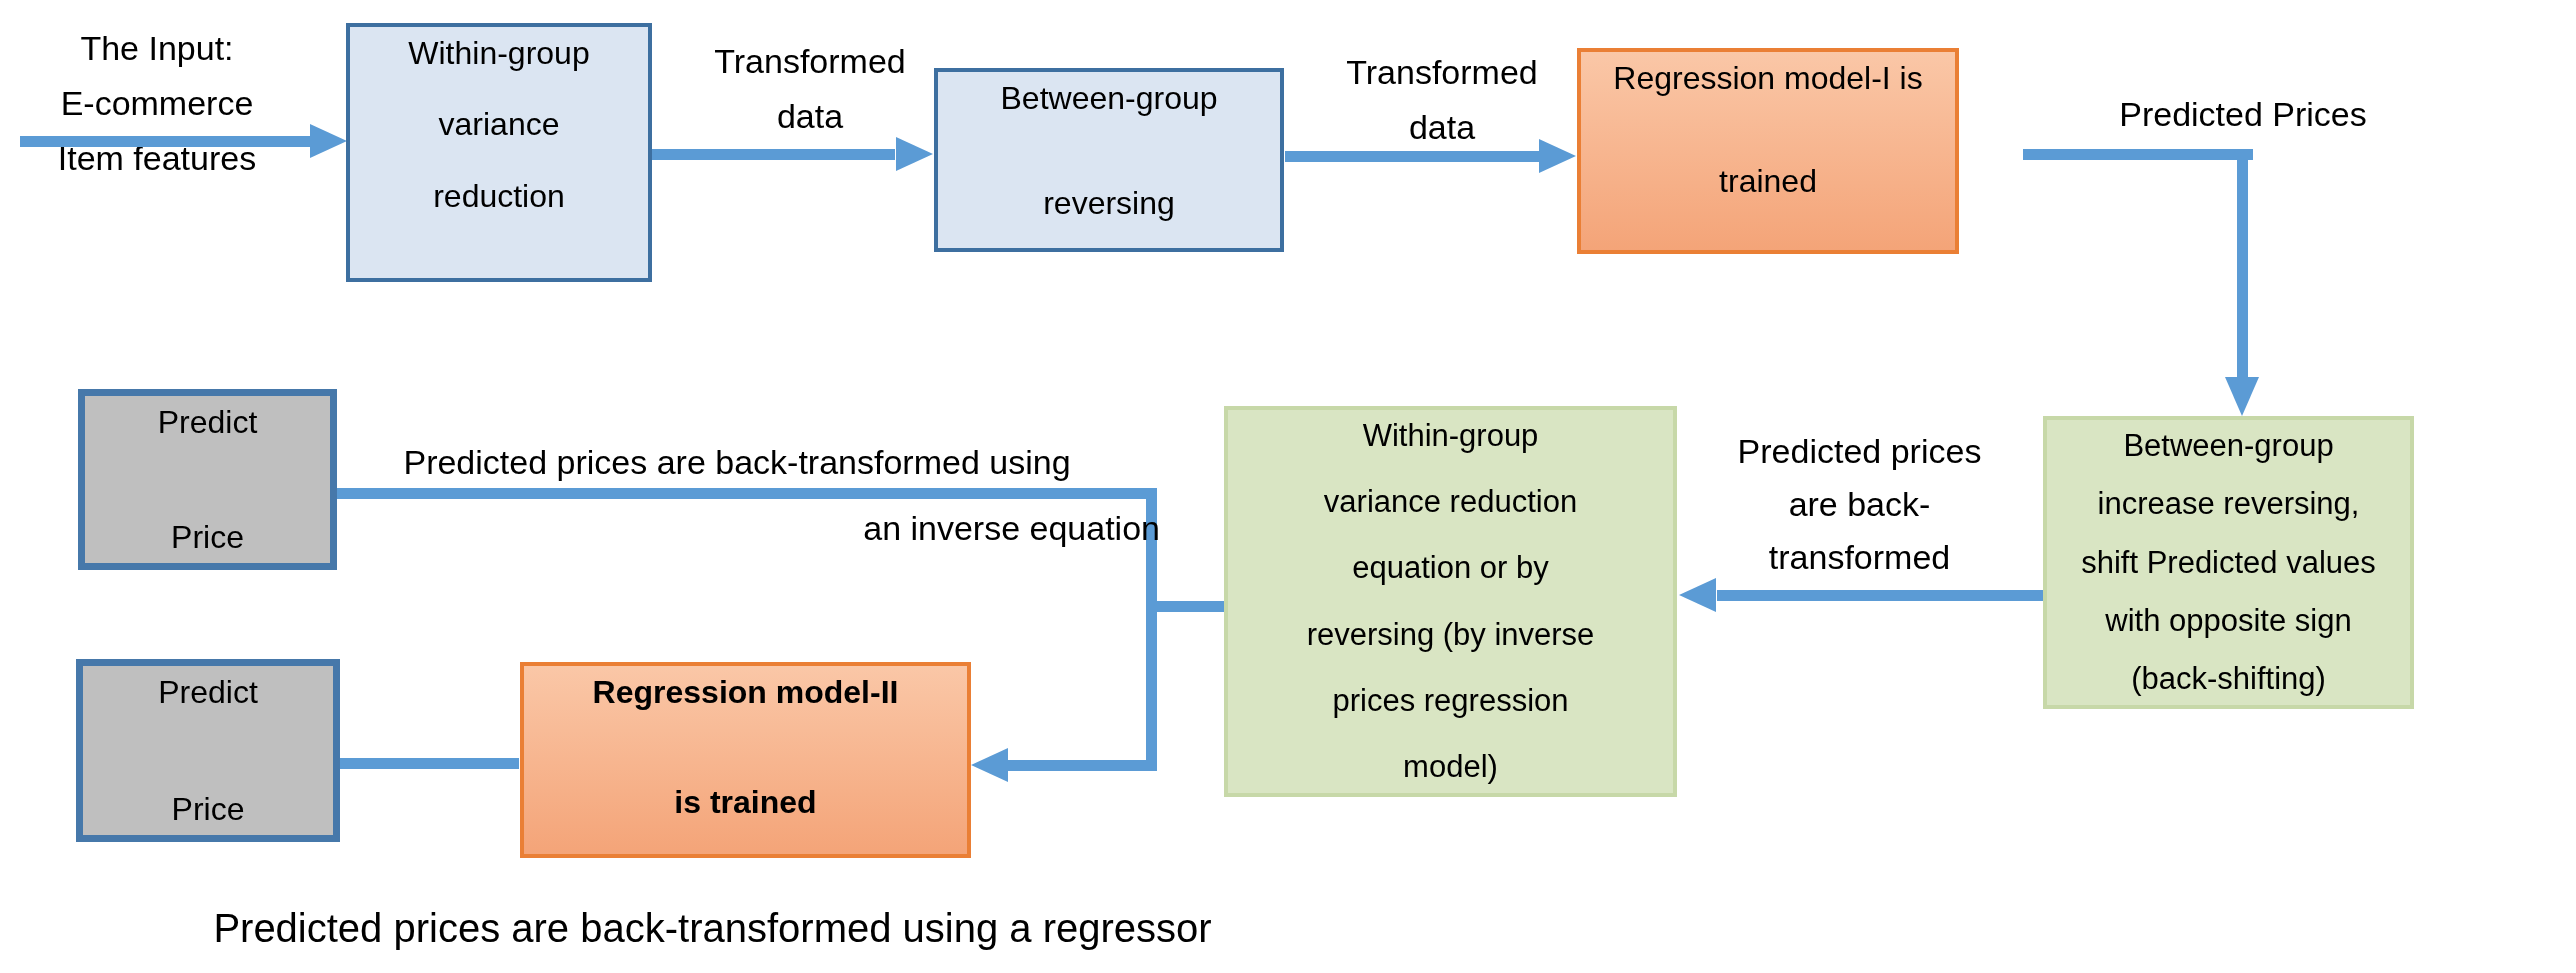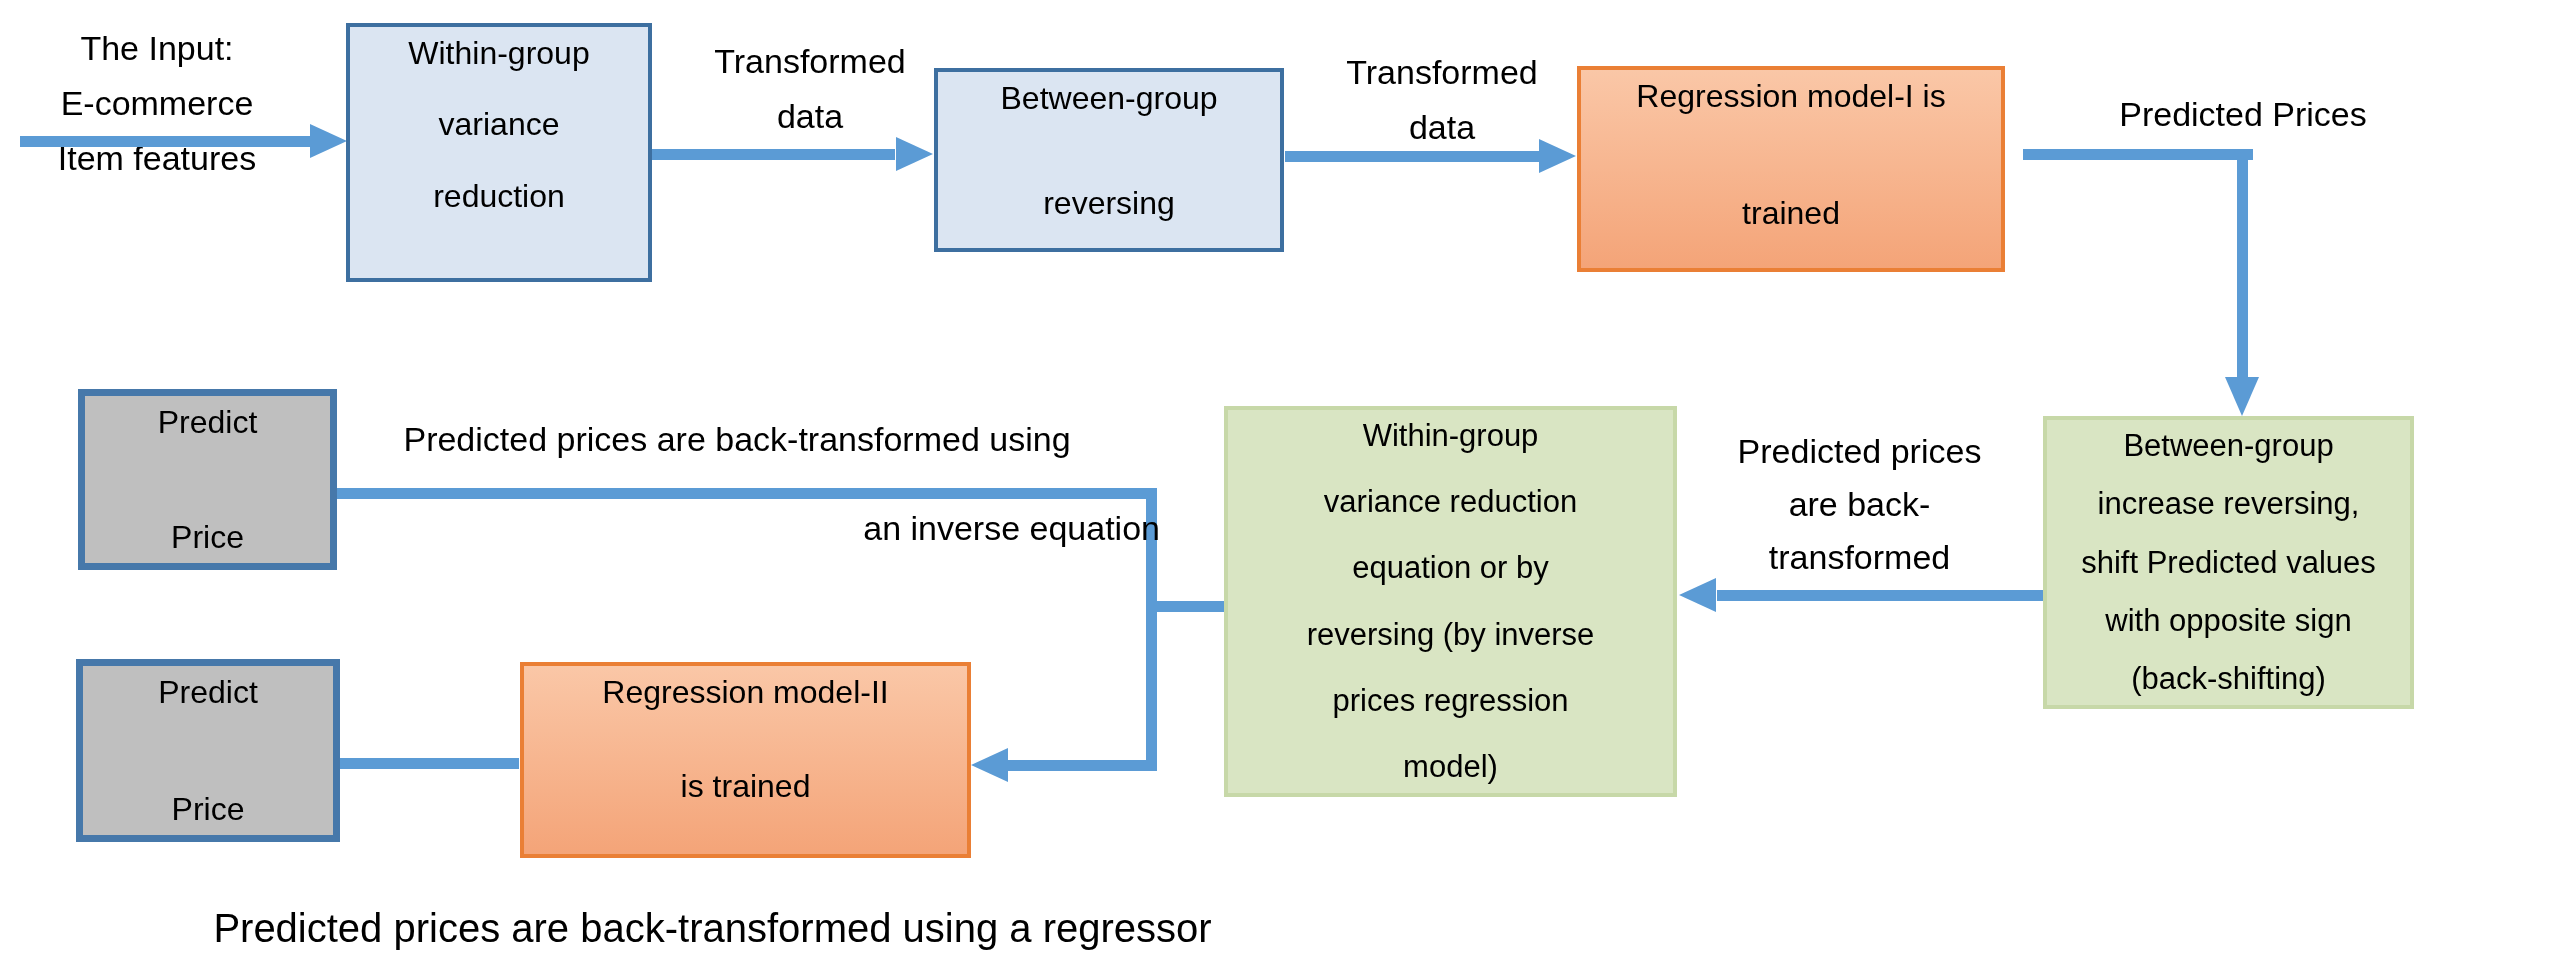--- a/index.html
+++ b/index.html
@@ -94,21 +94,21 @@
   </div>
 
   <div class="label" style="left:1301px; top:45px; width:282px;">
     <span>Transformed</span>
     <span>data</span>
   </div>
 
   <div class="shaft-h" style="left:1285px; top:151px; width:254px;"></div>
   <div class="head-right" style="left:1539px; top:139px;"></div>
 
-  <div class="box orange" style="left:1577px; top:48px; width:428px; height:206px; padding-bottom:29px;margin-top:18px;">
+  <div class="box orange" style="left:1577px; top:48px; width:382px; height:206px; padding-bottom:43px;">
     <span>Regression model-I is</span>
     <span>trained</span>
   </div>
 
   <div class="label" style="left:2094px; top:87px; width:298px;">
     <span>Predicted Prices</span>
   </div>
 
   <div class="shaft-h" style="left:2023px; top:149px; width:230px;"></div>
   <div class="shaft-v" style="left:2237px; top:149px; height:230px;"></div>
@@ -136,39 +136,39 @@
     <span>variance reduction</span>
     <span>equation or by</span>
     <span>reversing (by inverse</span>
     <span>prices regression</span>
     <span>model)</span>
   </div>
 
   <div class="shaft-h" style="left:1146px; top:601px; width:78px;"></div>
   <div class="shaft-v" style="left:1146px; top:488px; height:283px;"></div>
 
-  <div class="label" style="left:314px; top:418px; width:846px; line-height:42px;">
+  <div class="label" style="left:314px; top:441px; width:846px; line-height:42px;">
     <span>Predicted prices are back-transformed using</span>
   </div>
   <div class="label" style="left:314px; top:507px; width:846px; line-height:42px;text-align:right;">
     <span>an inverse equation</span>
   </div>
 
   <div class="shaft-h" style="left:333px; top:488px; width:813px;"></div>
   <div class="head-left" style="left:296px; top:476px;"></div>
 
   <div class="box gray" style="left:34px; top:389px; width:259px; height:181px;">
     <span>Predict</span>
     <span>Price</span>
   </div>
 
   <div class="shaft-h" style="left:1008px; top:760px; width:139px;"></div>
   <div class="head-left" style="left:971px; top:748px;"></div>
 
-  <div class="box orange" style="left:520px; top:662px; width:451px; height:196px; padding-bottom:42px;">
+  <div class="box orange" style="left:520px; top:662px; width:451px; height:196px; padding-bottom:26px;font-weight:bold;">
     <span>Regression model-II</span>
     <span>is trained</span>
   </div>
 
   <div class="shaft-h" style="left:333px; top:758px; width:186px;"></div>
   <div class="head-left" style="left:296px; top:746px;"></div>
 
   <div class="box gray" style="left:32px; top:659px; width:264px; height:183px;">
     <span>Predict</span>
     <span>Price</span>

